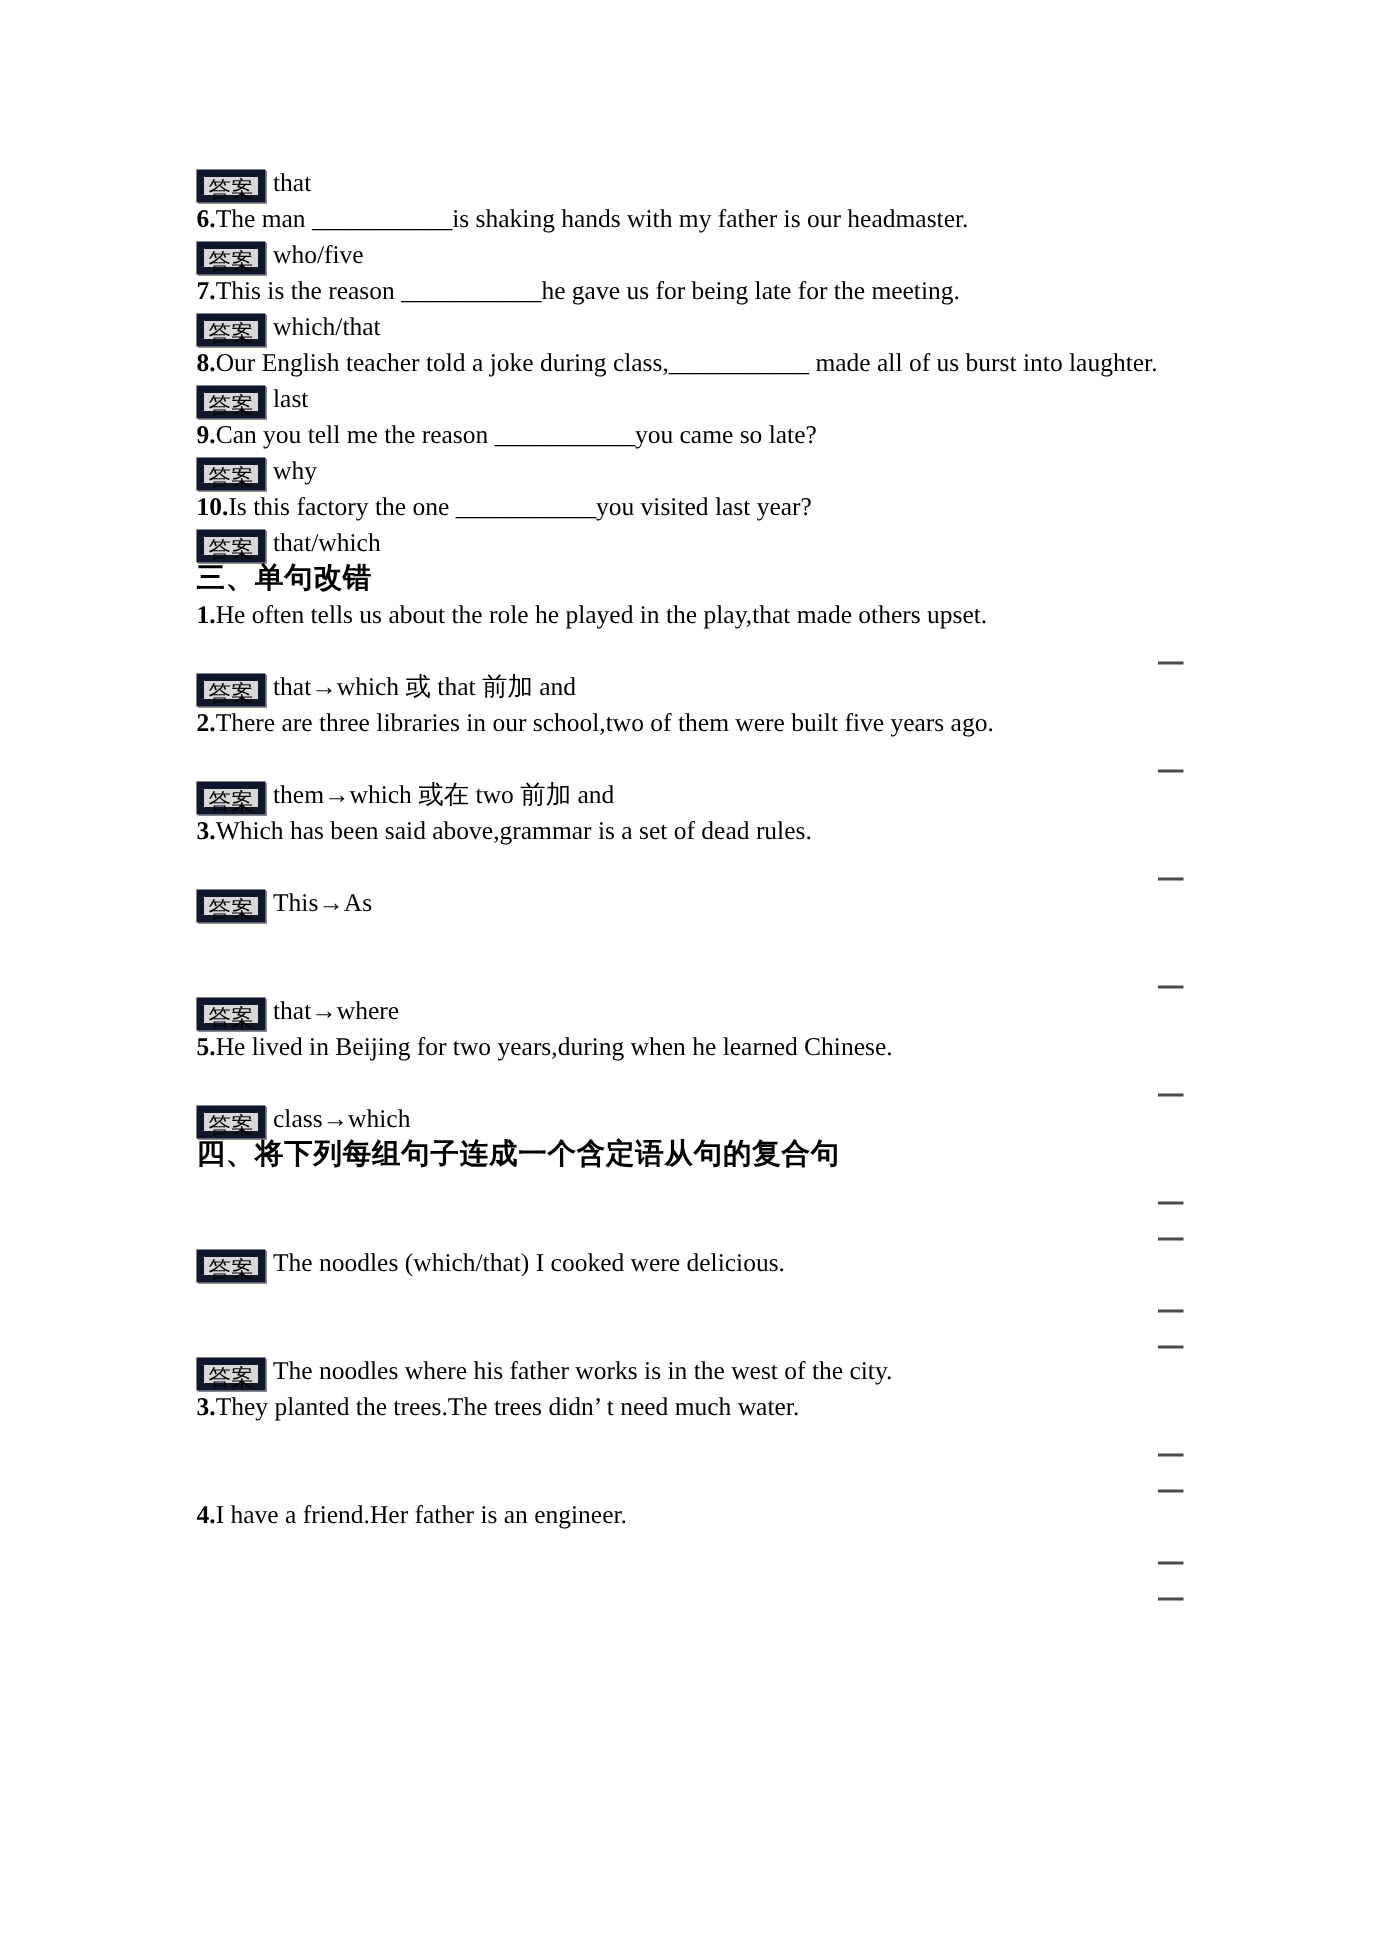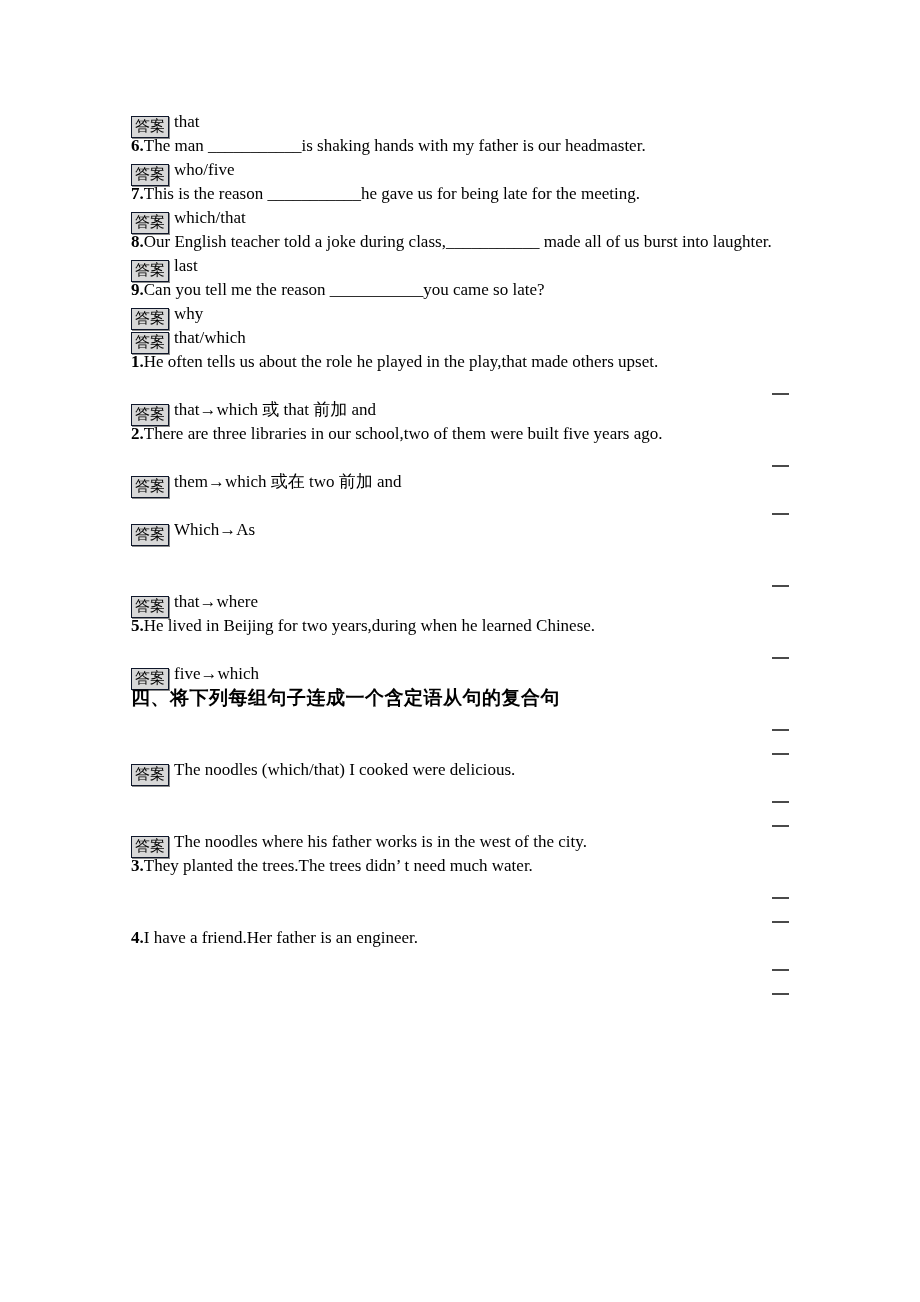--- a/index.html
+++ b/index.html
@@ -30,21 +30,21 @@
     letter-spacing:0.5px;
   }
   .qnum{font-weight:bold;}
   .qtext{}
   .ansbox{
     display:inline-block;
     box-sizing:border-box;
     height:22px;
     line-height:19px;
     padding:0 3px;
-    border:1px solid #0f172a;
+    border:5px solid #0f172a;
     background:#d8d8d8;
     box-shadow:1px 1px 0 #8a8a8a;
     font-size:15px;
     margin-right:5px;
     vertical-align:-4px;
   }
   .anstext{}
   .dash{
     position:absolute;
     left:641px;
@@ -60,45 +60,48 @@
 <div class="content">
     <div class="row answer"><span class="ansbox">答案</span><span class="anstext">that</span></div>
     <div class="row question"><span class="qnum">6.</span><span class="qtext">The man ___________is shaking hands with my father is our headmaster.</span></div>
     <div class="row answer"><span class="ansbox">答案</span><span class="anstext">who/five</span></div>
     <div class="row question"><span class="qnum">7.</span><span class="qtext">This is the reason ___________he gave us for being late for the meeting.</span></div>
     <div class="row answer"><span class="ansbox">答案</span><span class="anstext">which/that</span></div>
     <div class="row question"><span class="qnum">8.</span><span class="qtext">Our English teacher told a joke during class,___________ made all of us burst into laughter.</span></div>
     <div class="row answer"><span class="ansbox">答案</span><span class="anstext">last</span></div>
     <div class="row question"><span class="qnum">9.</span><span class="qtext">Can you tell me the reason ___________you came so late?</span></div>
     <div class="row answer"><span class="ansbox">答案</span><span class="anstext">why</span></div>
+    <div class="row question"><span class="qnum">10.</span><span class="qtext">Is this factory the one ___________you visited last year?</span></div>
     <div class="row answer"><span class="ansbox">答案</span><span class="anstext">that/which</span></div>
+    <div class="row header">三、单句改错</div>
     <div class="row question"><span class="qnum">1.</span><span class="qtext">He often tells us about the role he played in the play,that made others upset.</span></div>
     <div class="row blank">
       <span class="dash"></span>
     </div>
     <div class="row answer"><span class="ansbox">答案</span><span class="anstext">that→which 或 that 前加 and</span></div>
     <div class="row question"><span class="qnum">2.</span><span class="qtext">There are three libraries in our school,two of them were built five years ago.</span></div>
     <div class="row blank">
       <span class="dash"></span>
     </div>
     <div class="row answer"><span class="ansbox">答案</span><span class="anstext">them→which 或在 two 前加 and</span></div>
+    <div class="row question"><span class="qnum">3.</span><span class="qtext">Which has been said above,grammar is a set of dead rules.</span></div>
     <div class="row blank">
       <span class="dash"></span>
     </div>
-    <div class="row answer"><span class="ansbox">答案</span><span class="anstext">Which→As</span></div>
+    <div class="row answer"><span class="ansbox">答案</span><span class="anstext">This→As</span></div>
     <div class="row blank"></div>
     <div class="row blank">
       <span class="dash"></span>
     </div>
     <div class="row answer"><span class="ansbox">答案</span><span class="anstext">that→where</span></div>
     <div class="row question"><span class="qnum">5.</span><span class="qtext">He lived in Beijing for two years,during when he learned Chinese.</span></div>
     <div class="row blank">
       <span class="dash"></span>
     </div>
-    <div class="row answer"><span class="ansbox">答案</span><span class="anstext">five→which</span></div>
+    <div class="row answer"><span class="ansbox">答案</span><span class="anstext">class→which</span></div>
     <div class="row header">四、将下列每组句子连成一个含定语从句的复合句</div>
     <div class="row blank">
       <span class="dash"></span>
     </div>
     <div class="row blank">
       <span class="dash"></span>
     </div>
     <div class="row answer"><span class="ansbox">答案</span><span class="anstext">The noodles (which/that) I cooked were delicious.</span></div>
     <div class="row blank">
       <span class="dash"></span>

